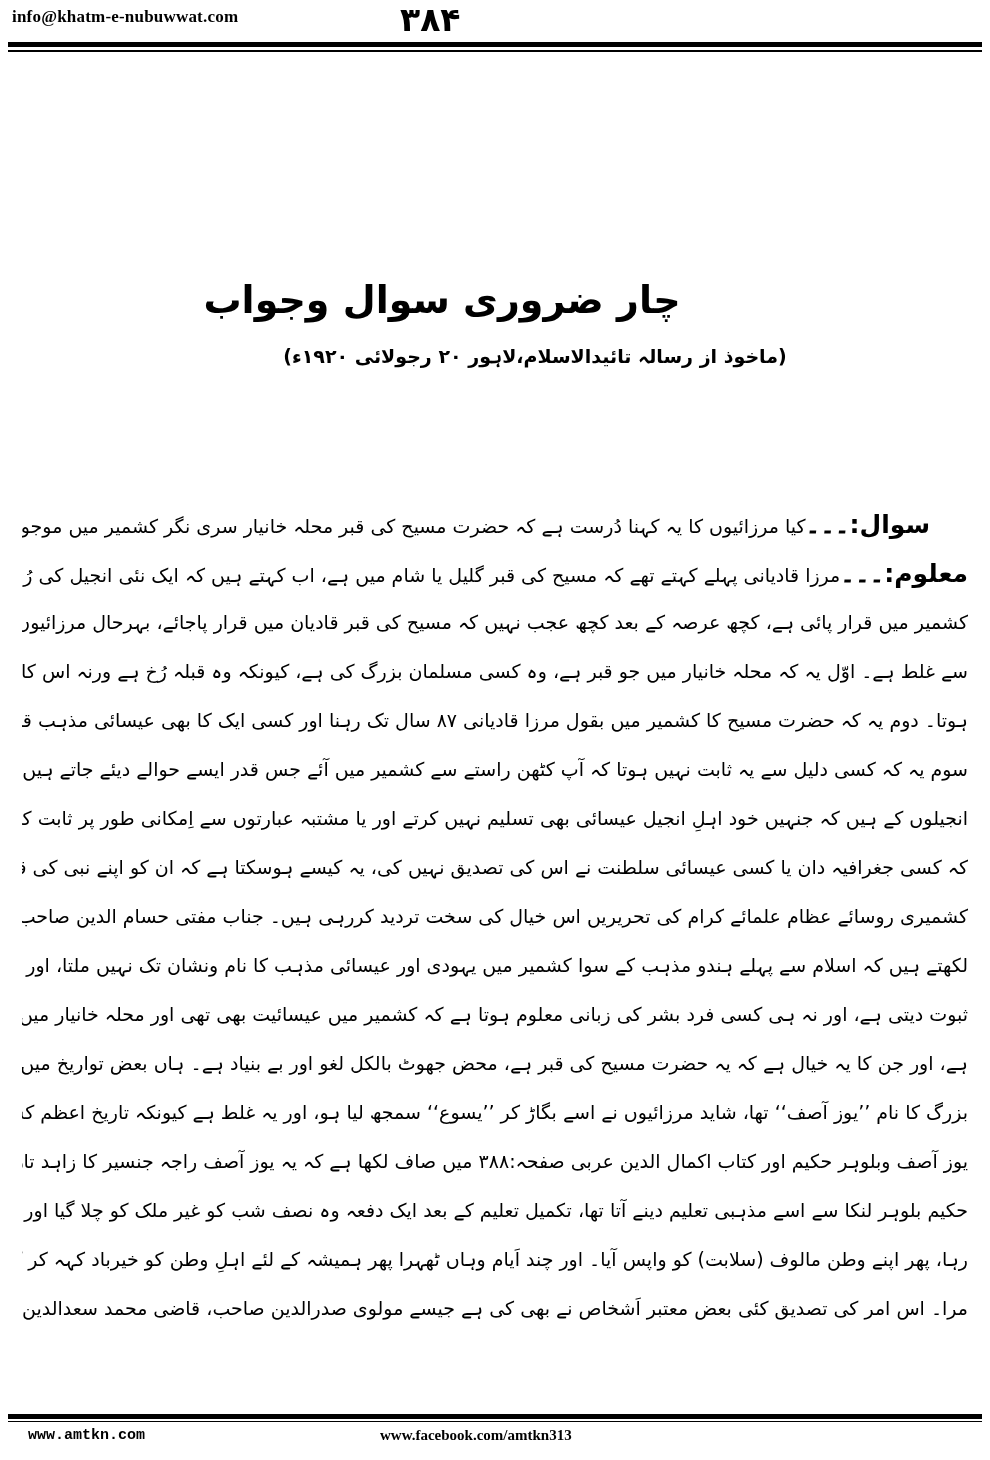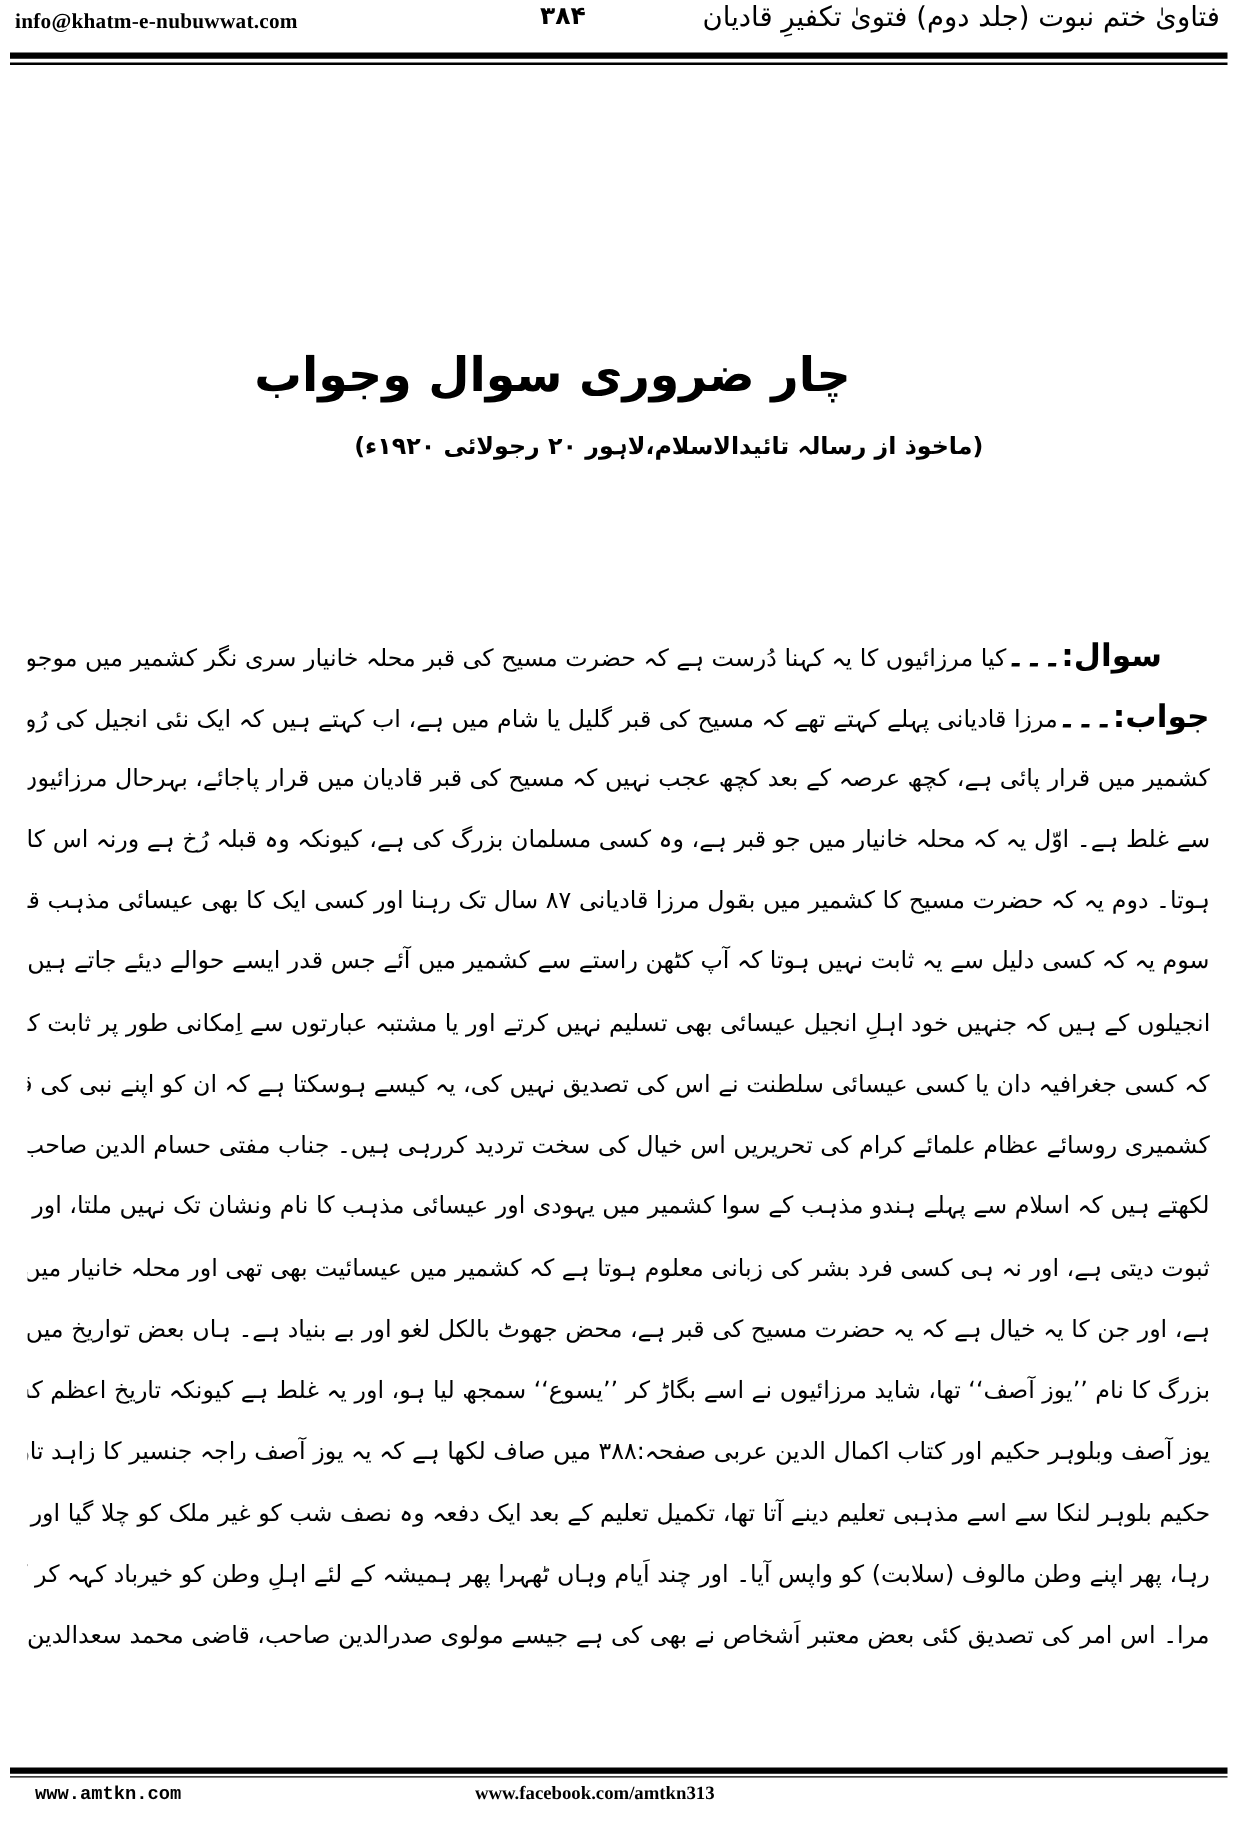--- a/index.html
+++ b/index.html
@@ -25,25 +25,25 @@
       position: absolute;
       left: 12px;
       top: 7px;
       font-family: "Liberation Serif", serif;
       font-weight: bold;
       font-size: 17px;
       letter-spacing: 0.2px;
     }
     .header-page-number {
       position: absolute;
-      left: 432px;
+      left: 400px;
       top: 0px;
       font-family: "DejaVu Sans", sans-serif;
       font-weight: bold;
-      font-size: 20px;
+      font-size: 33px;
       direction: rtl;
     }
     .header-book-title {
       position: absolute;
       right: 14px;
       top: 2px;
       font-family: "DejaVu Sans", sans-serif;
       font-size: 22px;
       direction: rtl;
       white-space: nowrap;
@@ -133,34 +133,33 @@
     .footer-left { left: 28px; font-family: Liberation Mono, monospace; }
     .footer-center { left: 380px; }
     .footer-right { right: 12px; margin-top: 36px; }
   </style>
 </head>
 <body>
 
 <header class="page-header">
   <div class="header-email">info@khatm-e-nubuwwat.com</div>
   <div class="header-page-number">۳۸۴</div>
-  <div class="header-book-title">فتاویٰ ختم نبوت (جلد دوم) فتویٰ تکفیرِ قادیان</div>
 </header>
 <div class="rule-top-thick"></div>
 <div class="rule-top-thin"></div>
 
 <h1 class="article-title" style="margin:0;">چار ضروری سوال وجواب</h1>
 <div class="article-source">(ماخوذ از رسالہ تائیدالاسلام،لاہور ۲۰ رجولائی ۱۹۲۰ء)</div>
 
 <main class="body-text">
   <div class="line first">
     <span class="label-bold">سوال:۔۔۔</span><span>کیا مرزائیوں کا یہ کہنا دُرست ہے کہ حضرت مسیح کی قبر محلہ خانیار سری نگر کشمیر میں موجود ہے؟</span>
   </div>
   <div class="line">
-    <span class="label-bold">جواب:۔۔۔</span><span>مرزا قادیانی پہلے کہتے تھے کہ مسیح کی قبر گلیل یا شام میں ہے، اب کہتے ہیں کہ ایک نئی انجیل کی رُو سے مسیح کی قبر</span>
+    <span class="label-bold">معلوم:۔۔۔</span><span>مرزا قادیانی پہلے کہتے تھے کہ مسیح کی قبر گلیل یا شام میں ہے، اب کہتے ہیں کہ ایک نئی انجیل کی رُو سے مسیح کی قبر</span>
   </div>
   <div class="line">کشمیر میں قرار پائی ہے، کچھ عرصہ کے بعد کچھ عجب نہیں کہ مسیح کی قبر قادیان میں قرار پاجائے، بہرحال مرزائیوں کا یہ خیال چند وجوہ</div>
   <div class="line">سے غلط ہے۔ اوّل یہ کہ محلہ خانیار میں جو قبر ہے، وہ کسی مسلمان بزرگ کی ہے، کیونکہ وہ قبلہ رُخ ہے ورنہ اس کا رُخ بیت المقدس کو</div>
   <div class="line">ہوتا۔ دوم یہ کہ حضرت مسیح کا کشمیر میں بقول مرزا قادیانی ۸۷ سال تک رہنا اور کسی ایک کا بھی عیسائی مذہب قبول نہ کرنا ناممکن ہے۔</div>
   <div class="line">سوم یہ کہ کسی دلیل سے یہ ثابت نہیں ہوتا کہ آپ کٹھن راستے سے کشمیر میں آئے جس قدر ایسے حوالے دیئے جاتے ہیں، وہ یا تو جھوٹی</div>
   <div class="line">انجیلوں کے ہیں کہ جنہیں خود اہلِ انجیل عیسائی بھی تسلیم نہیں کرتے اور یا مشتبہ عبارتوں سے اِمکانی طور پر ثابت کیا جاتا ہے۔ چہارم یہ</div>
   <div class="line">کہ کسی جغرافیہ دان یا کسی عیسائی سلطنت نے اس کی تصدیق نہیں کی، یہ کیسے ہوسکتا ہے کہ ان کو اپنے نبی کی قبر کی خبر نہ ہو۔ پنجم یہ کہ خود</div>
   <div class="line">کشمیری روسائے عظام علمائے کرام کی تحریریں اس خیال کی سخت تردید کررہی ہیں۔ جناب مفتی حسام الدین صاحب مفتی اعظم کشمیر</div>
   <div class="line">لکھتے ہیں کہ اسلام سے پہلے ہندو مذہب کے سوا کشمیر میں یہودی اور عیسائی مذہب کا نام ونشان تک نہیں ملتا، اور نہ کوئی ملکی تاریخ</div>
   <div class="line">ثبوت دیتی ہے، اور نہ ہی کسی فرد بشر کی زبانی معلوم ہوتا ہے کہ کشمیر میں عیسائیت بھی تھی اور محلہ خانیار میں ایک مسلمان بزرگ کی قبر</div>

